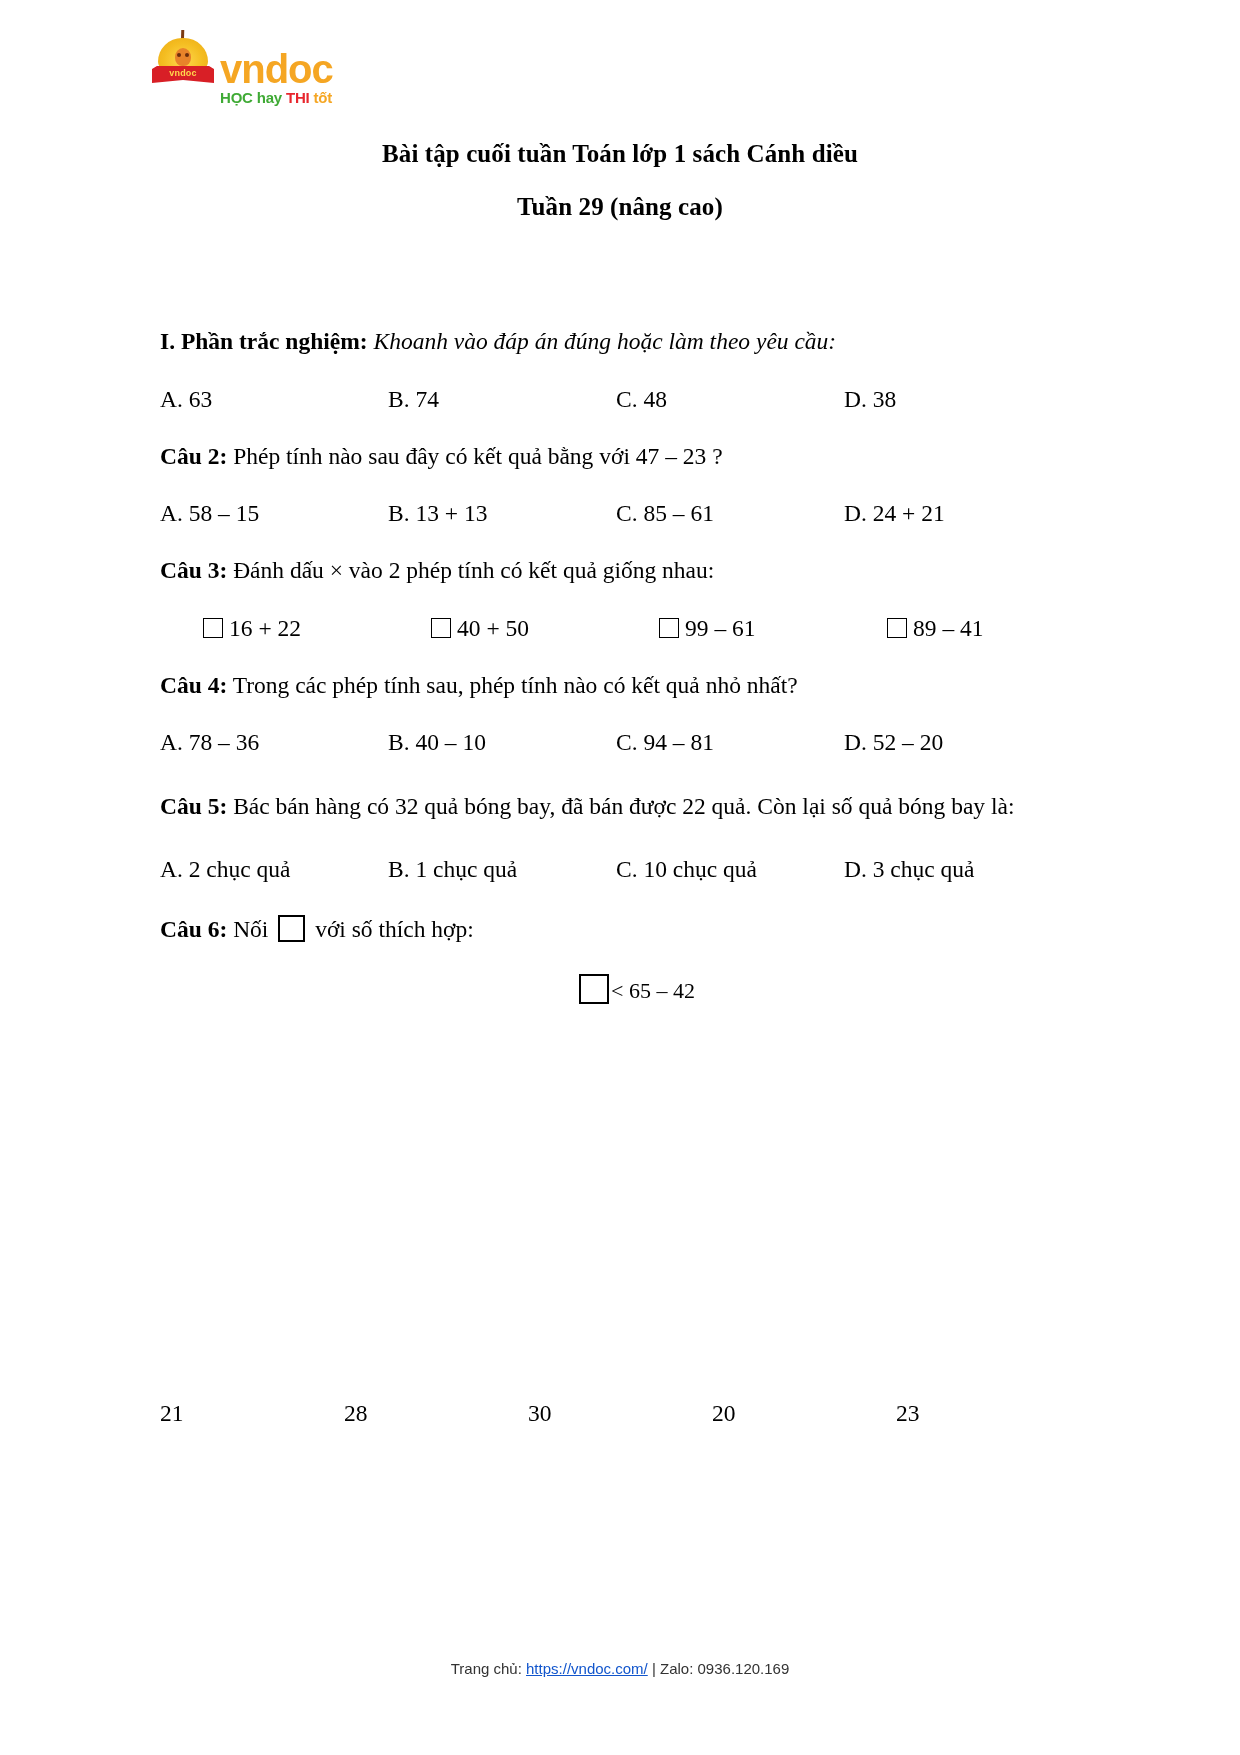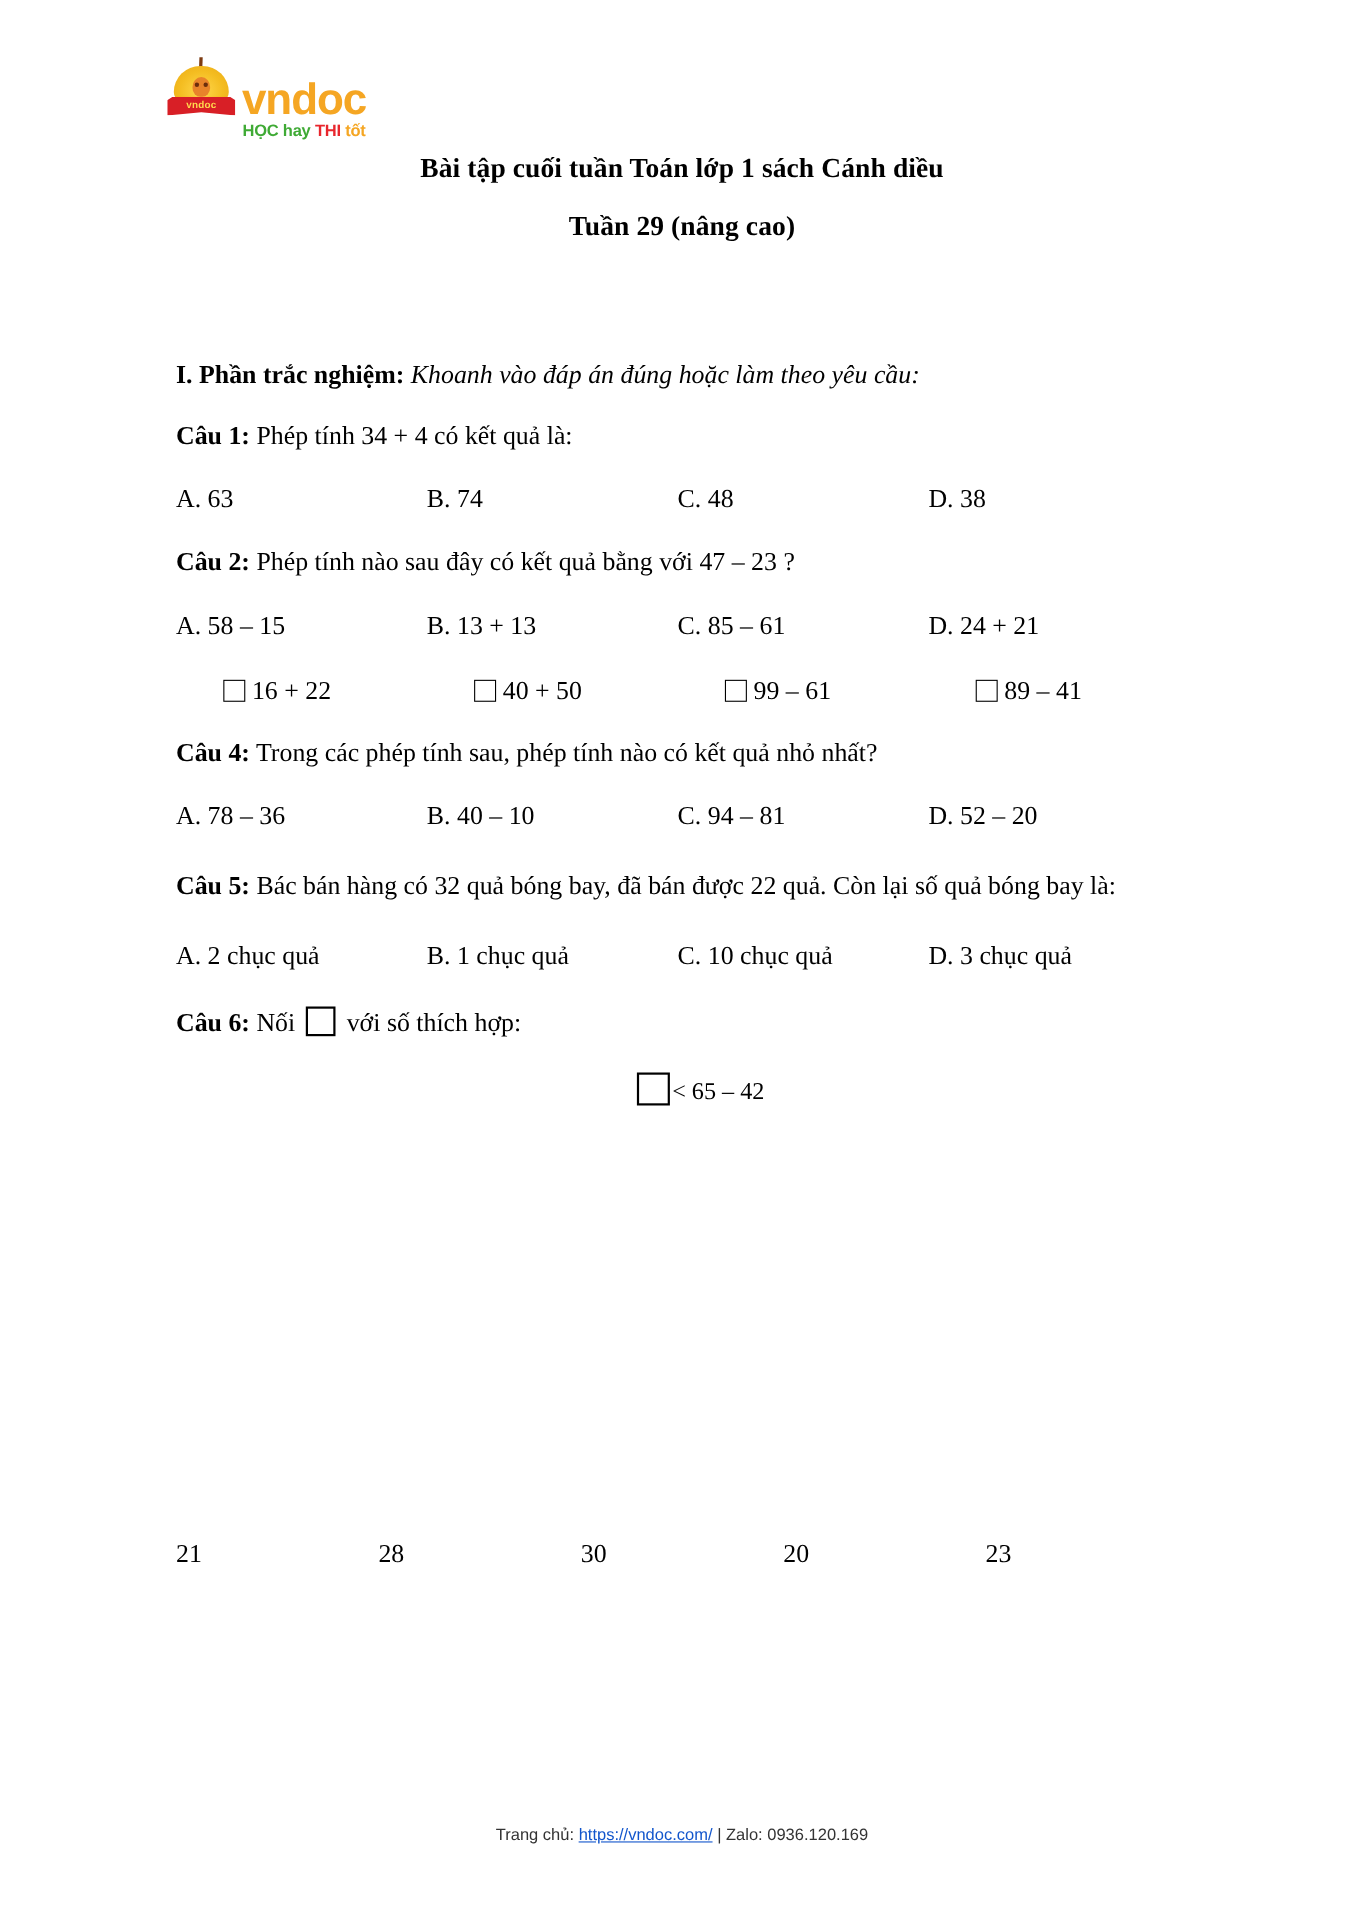--- a/index.html
+++ b/index.html
@@ -20,24 +20,24 @@
     width: 1240px;
     height: 1755px;
     box-sizing: border-box;
     padding: 0;
   }
 
   
   .logo-wrap {
     position: absolute;
     left: 152px;
-    top: 58px;
+    top: 36px;
     display: flex;
     flex-direction: column;
-    align-items: center;
+    align-items: flex-start;
   }
   .logo-row {
     display: flex;
     align-items: flex-end;
     gap: 6px;
   }
   .logo-mark {
     position: relative;
     width: 62px;
     height: 52px;
@@ -255,36 +255,36 @@
     <div class="logo-tag"><span class="tag-green">HỌC hay </span><span class="tag-red">THI </span><span class="tag-yellow">tốt</span></div>
   </div>
 
   <div class="title title-main">Bài tập cuối tuần Toán lớp 1 sách Cánh diều</div>
   <div class="title title-sub">Tuần 29 (nâng cao)</div>
 
   <div class="content">
 
     <p class="line"><span class="bold">I. Phần trắc nghiệm:</span><span class="ital"> Khoanh vào đáp án đúng hoặc làm theo yêu cầu:</span></p>
 
-    <p class="line"><span class="bold">Câu 1:</span><span> Phép tính 34 + 4 có kết quả là:</span></p>
     <div class="opts">
       <div class="opt w4">A. 63</div>
       <div class="opt w4">B. 74</div>
       <div class="opt w4">C. 48</div>
       <div class="opt w4">D. 38</div>
     </div>
 
     <p class="line"><span class="bold">Câu 2:</span><span> Phép tính nào sau đây có kết quả bằng với 47 – 23 ?</span></p>
     <div class="opts">
       <div class="opt w4">A. 58 – 15</div>
       <div class="opt w4">B. 13 + 13</div>
       <div class="opt w4">C. 85 – 61</div>
       <div class="opt w4">D. 24 + 21</div>
     </div>
 
+    <p class="line"><span class="bold">Câu 3:</span><span> Đánh dấu × vào 2 phép tính có kết quả giống nhau:</span></p>
     <div class="cbrow">
       <div class="cbitem">
         <span class="checkbox"></span>
         <span>16 + 22</span>
       </div>
       <div class="cbitem">
         <span class="checkbox"></span>
         <span>40 + 50</span>
       </div>
       <div class="cbitem">

